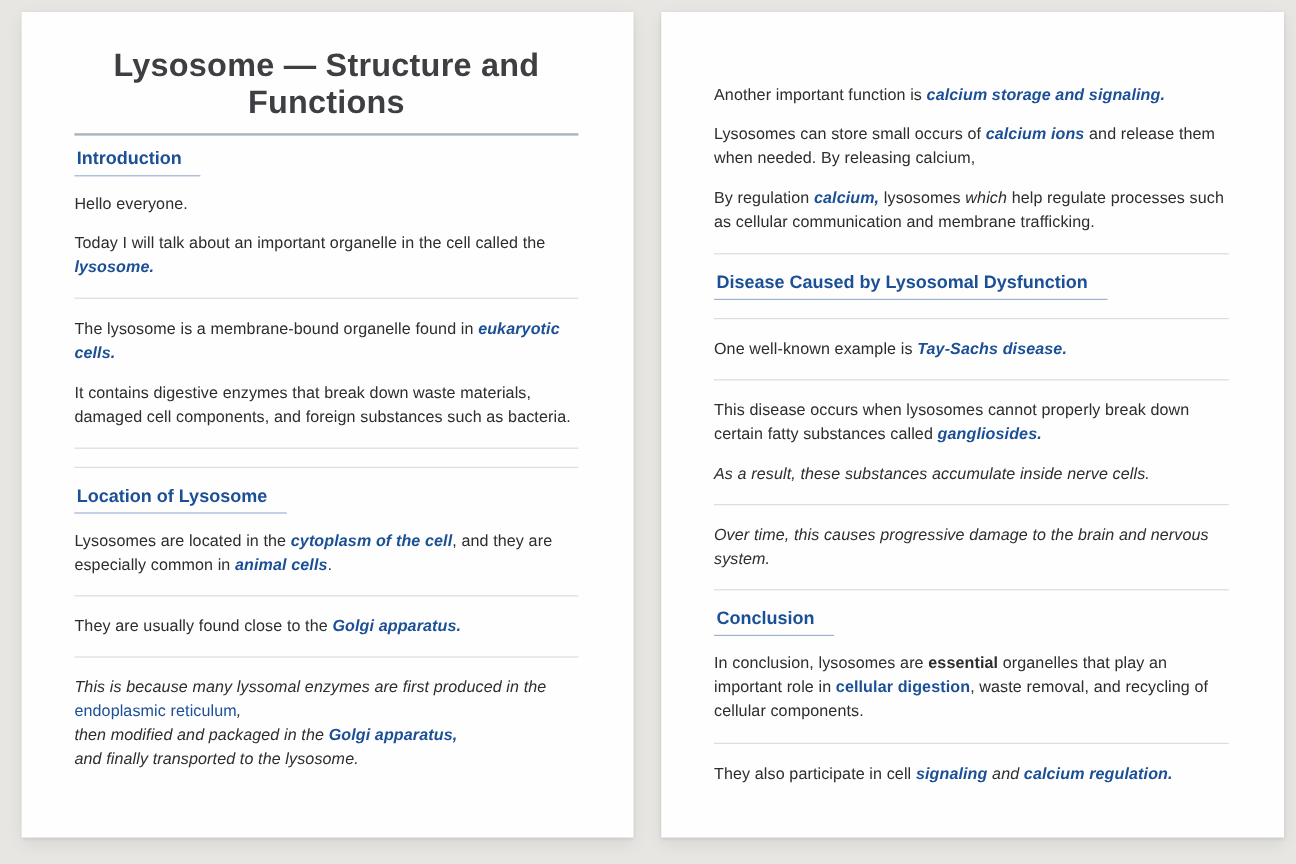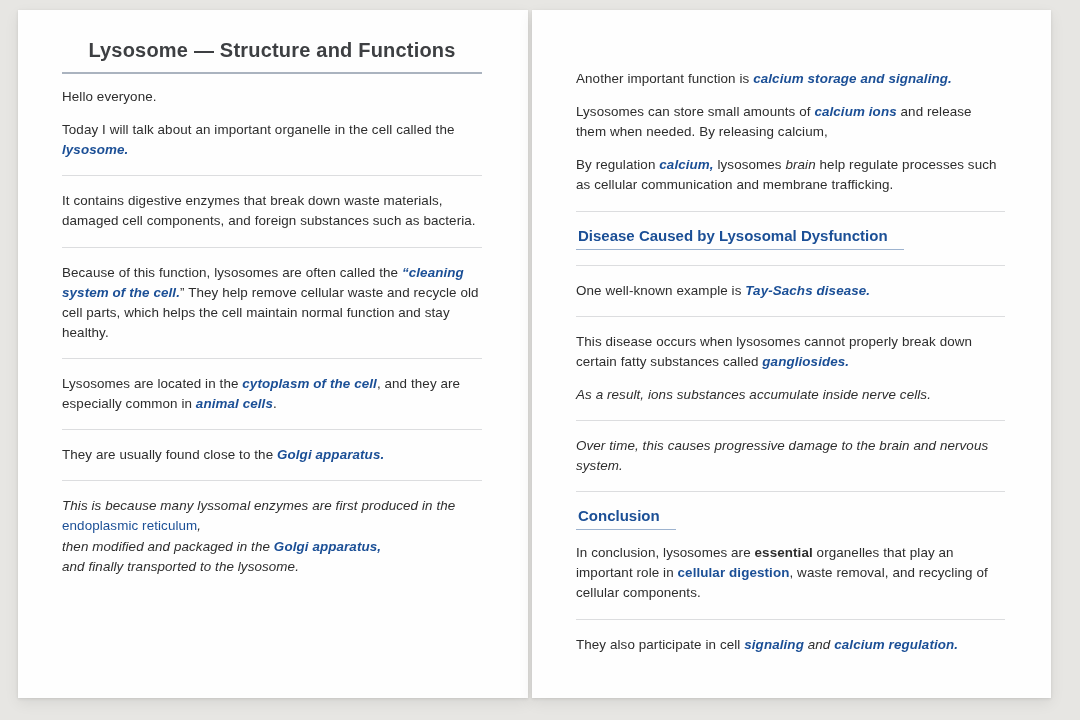--- a/index.html
+++ b/index.html
@@ -18,32 +18,32 @@
   }
   .page {
     position: absolute;
     top: 10px;
     height: 688px;
     background: #fefefe;
     box-shadow: 0 1px 3px rgba(0,0,0,0.10), 0 5px 14px rgba(0,0,0,0.07);
     box-sizing: border-box;
   }
   .page.left  { left: 18px;  width: 510px; }
-  .page.right { left: 532px; width: 519px; }
+  .page.right { left: 551px; width: 519px; }
   .page-inner {
     box-sizing: border-box;
     height: 100%;
     overflow: hidden;
   }
   .page.left  .page-inner { padding: 29px 46px 0 44px; }
   .page.right .page-inner { padding: 46px 46px 0 44px; }
 
   .doc-title {
     margin: 0 0 10px 0;
-    font-size: 20px;
+    font-size: 27px;
     font-weight: bold;
     letter-spacing: 0.2px;
     color: var(--title-color, #3d3f42);
     text-align: center;
   }
   .title-rule {
     height: 0;
     border-bottom: 2px solid var(--title-rule-color, #aab3bf);
     margin: 0 0 6px 0;
   }
@@ -78,46 +78,48 @@
   .r-i  { font-style: italic; }
 </style>
 </head>
 <body style="background: rgb(231, 230, 227);">
 
 <div class="canvas">
   <div class="page left">
     <div class="page-inner">
         <div class="doc-title">Lysosome — Structure and Functions</div>
         <div class="title-rule"></div>
+        <div class="heading-wrap"><div class="section-heading">Introduction</div></div>
         <p class="para"><span class="r-n">Hello everyone.</span></p>
         <p class="para"><span class="r-n">Today I will talk about an important organelle in the cell called the </span><span class="r-bi">lysosome.</span></p>
         <hr class="divider">
+        <p class="para"><span class="r-n">The lysosome is a membrane-bound organelle found in </span><span class="r-bi">eukaryotic cells.</span></p>
         <p class="para"><span class="r-n">It contains digestive enzymes that break down waste materials, damaged cell components, and foreign substances such as bacteria.</span></p>
         <hr class="divider">
-        <p class="para"><span class="r-n">Because of this function, lysosomes are often called the </span><span class="r-bi">“cleaning system of the cell.</span><span class="r-n">” They help remove cellular waste and recycle old cell parts, which helps the cell maintain normal function and stay healthy.</span></p>
         <hr class="divider">
+        <div class="heading-wrap"><div class="section-heading">Location of Lysosome</div></div>
         <p class="para"><span class="r-n">Lysosomes are located in the </span><span class="r-bi">cytoplasm of the cell</span><span class="r-n">, and they are especially common in </span><span class="r-bi">animal cells</span><span class="r-n">.</span></p>
         <hr class="divider">
         <p class="para"><span class="r-n">They are usually found close to the </span><span class="r-bi">Golgi apparatus.</span></p>
         <hr class="divider">
         <p class="para"><span class="r-i">This is because many lyssomal enzymes are first produced in the </span><span class="r-bn">endoplasmic reticulum</span><span class="r-i">,</span><br><span class="r-i">then modified and packaged in the </span><span class="r-bi">Golgi apparatus,</span><br><span class="r-i">and finally transported to the lysosome.</span></p>
       </div>
   </div>
   <div class="page right">
     <div class="page-inner">
         <p class="para"><span class="r-n">Another important function is </span><span class="r-bi">calcium storage and signaling.</span></p>
-        <p class="para"><span class="r-n">Lysosomes can store small amounts of </span><span class="r-bi">calcium ions</span><span class="r-n"> and release them when needed. By releasing calcium,</span></p>
-        <p class="para"><span class="r-n">By regulation </span><span class="r-bi">calcium,</span><span class="r-n"> lysosomes </span><span class="r-di">brain</span><span class="r-n"> help regulate processes such as cellular communication and membrane trafficking.</span></p>
+        <p class="para"><span class="r-n">Lysosomes can store small occurs of </span><span class="r-bi">calcium ions</span><span class="r-n"> and release them when needed. By releasing calcium,</span></p>
+        <p class="para"><span class="r-n">By regulation </span><span class="r-bi">calcium,</span><span class="r-n"> lysosomes </span><span class="r-di">which</span><span class="r-n"> help regulate processes such as cellular communication and membrane trafficking.</span></p>
         <hr class="divider">
         <div class="heading-wrap"><div class="section-heading">Disease Caused by Lysosomal Dysfunction</div></div>
         <hr class="divider">
         <p class="para"><span class="r-n">One well-known example is </span><span class="r-bi">Tay-Sachs disease.</span></p>
         <hr class="divider">
         <p class="para"><span class="r-n">This disease occurs when lysosomes cannot properly break down certain fatty substances called </span><span class="r-bi">gangliosides.</span></p>
-        <p class="para"><span class="r-i">As a result, ions substances accumulate inside nerve cells.</span></p>
+        <p class="para"><span class="r-i">As a result, these substances accumulate inside nerve cells.</span></p>
         <hr class="divider">
         <p class="para"><span class="r-i">Over time, this causes progressive damage to the brain and nervous system.</span></p>
         <hr class="divider">
         <div class="heading-wrap"><div class="section-heading">Conclusion</div></div>
         <p class="para"><span class="r-n">In conclusion, lysosomes are </span><span class="r-db">essential</span><span class="r-n"> organelles that play an important role in </span><span class="r-b">cellular digestion</span><span class="r-n">, waste removal, and recycling of cellular components.</span></p>
         <hr class="divider">
         <p class="para"><span class="r-n">They also participate in cell </span><span class="r-bi">signaling</span><span class="r-i"> and </span><span class="r-bi">calcium regulation.</span></p>
       </div>
   </div>
 </div>

